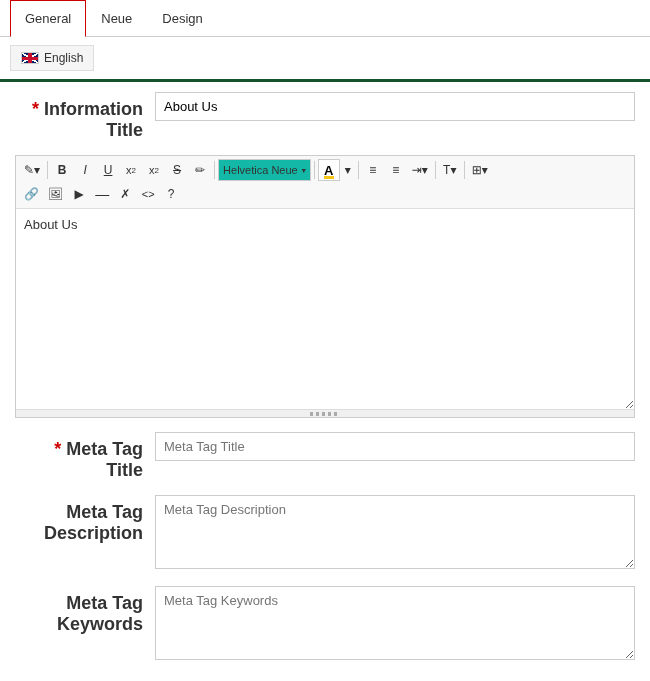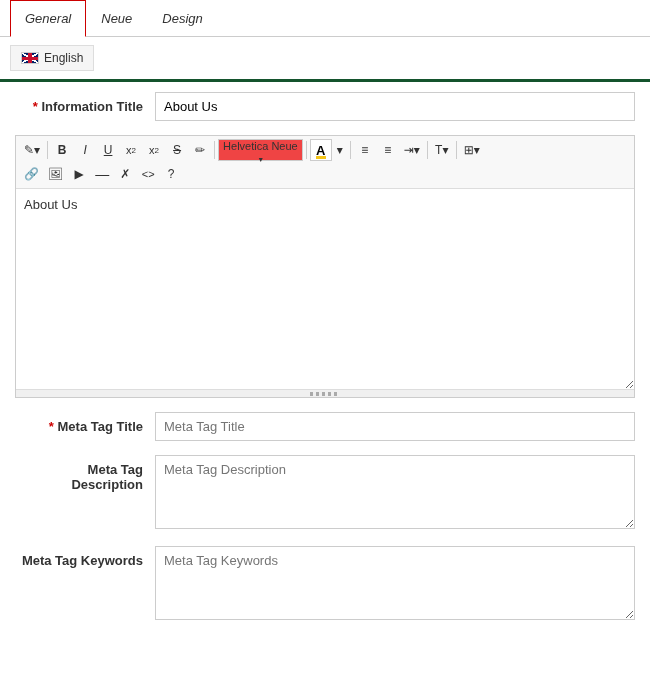--- a/index.html
+++ b/index.html
@@ -11,21 +11,20 @@
       width: 650px;
       min-height: 681px;
     }
 
     
     .top-tabs {
       display: flex;
       border-bottom: 1px solid #ccc;
       padding: 0 10px;
       margin-bottom: 0;
-      font-style: italic;
     }
     .top-tab {
       padding: 10px 14px;
       cursor: pointer;
       font-size: 13px;
       color: #333;
       border: 1px solid transparent;
       margin-bottom: -1px;
     }
     .top-tab.active {
@@ -86,21 +85,21 @@
     .form-row {
       display: flex;
       align-items: flex-start;
       margin-bottom: 14px;
     }
 
     .form-label {
       width: 140px;
       min-width: 140px;
       font-weight: bold;
-      font-size: 13px;
+      font-size: 18px;
       padding-top: 7px;
       text-align: right;
       padding-right: 12px;
     }
     .form-label.required::before {
       content: '* ';
       color: #c00;
     }
 
     .form-field {
@@ -157,25 +156,24 @@
       height: 18px;
       background: #ccc;
       margin: 0 2px;
     }
     .tb-dropdown {
       display: inline-flex;
       align-items: center;
       height: 22px;
       padding: 0 4px;
       border: 1px solid #ccc;
-      background: #ef4444;
+      background: #14b8a6;
       cursor: pointer;
       font-size: 11px;
       gap: 3px;
-      flex-direction: column;
     }
     .tb-color-btn {
       display: inline-flex;
       align-items: center;
       justify-content: center;
       width: 22px;
       height: 22px;
       border: 1px solid #ccc;
       background: #fff;
       cursor: pointer;

